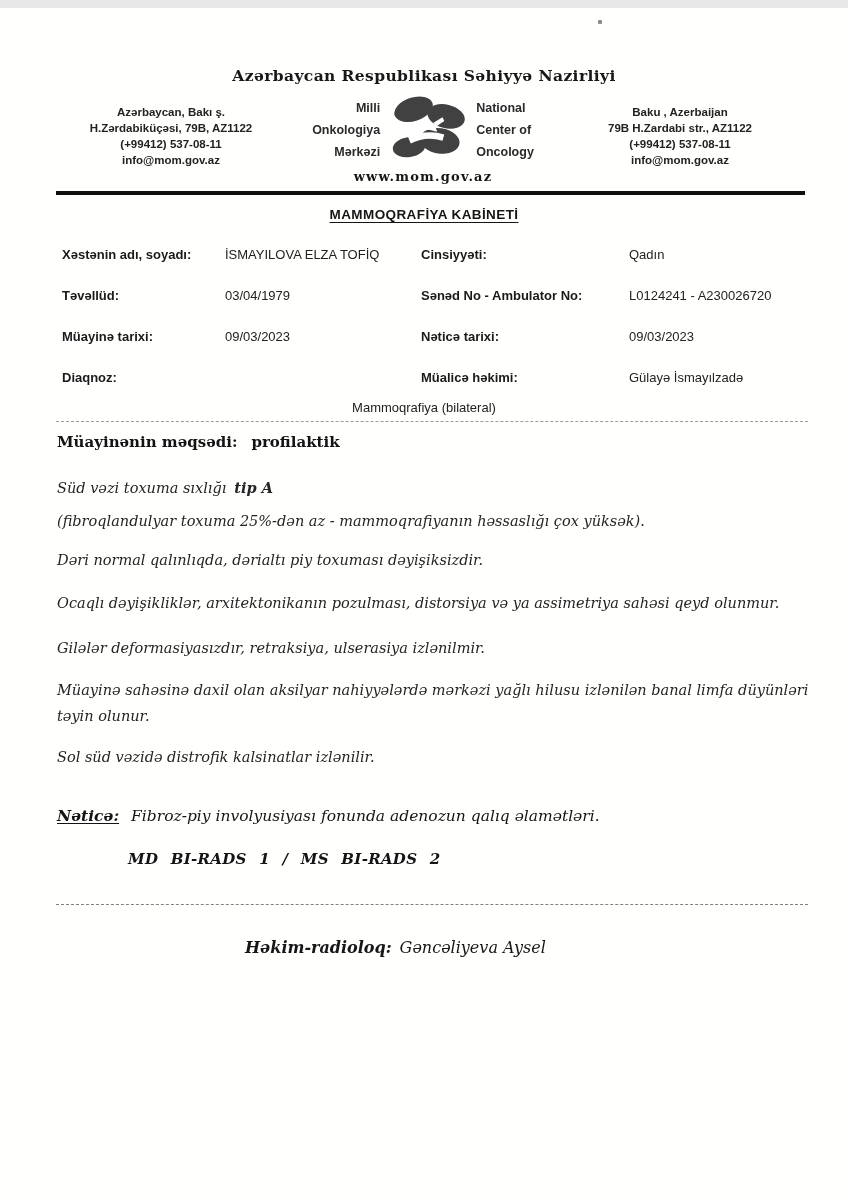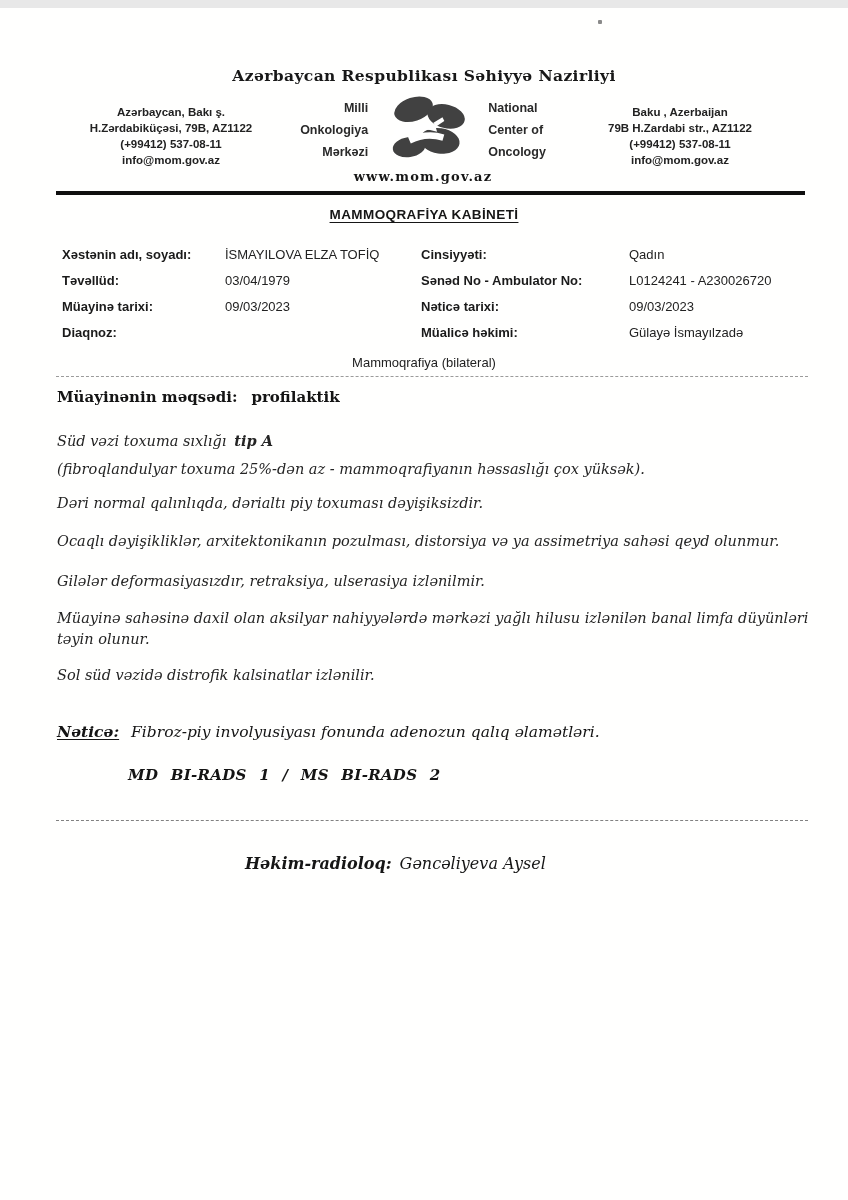--- a/index.html
+++ b/index.html
@@ -15,50 +15,50 @@
   .ministry-title {
     padding-top:58px; text-align:center;
     font-family:"DejaVu Serif", serif; font-weight:bold; font-size:15.5px; letter-spacing:.4px;
     color:#181818;
   }
   .header-row { display:flex; margin-top:7px; padding:0 44px 0 52px; align-items:flex-start; }
   .addr { font-size:11.5px; line-height:16px; font-weight:bold; text-align:center; color:#222; padding-top:12px; }
   .addr-left { width:238px; }
   .addr-right { width:248px; }
   .logo-wrap { flex:1; display:flex; flex-direction:column; align-items:center; }
-  .logo-row { display:flex; align-items:center; gap:14px; }
+  .logo-row { display:flex; align-items:center; gap:2px; }
   .logo-side { font-size:12.5px; line-height:22px; font-weight:bold; color:#2a2a2a; }
   .logo-side.ra { text-align:right; }
   .crab { display:inline-block; width:92px; height:76px; }
   .website { font-family:"DejaVu Serif", serif; font-weight:bold; font-size:13px; letter-spacing:1.2px; margin-top:1px; color:#161616; }
   .rule { height:4px; background:#0f0f0f; margin:7px 43px 0 56px; }
   .section-title {
     margin-top:12px; text-align:center; font-weight:bold; font-size:13.5px;
     letter-spacing:.4px; text-decoration:underline; text-underline-offset:3px; color:#161616;
   }
 
   
   .patient-grid {
     margin:24px 40px 0 62px;
     display:grid; grid-template-columns:163px 196px 208px 1fr;
-    row-gap:9px; font-size:13px; line-height:17px;
+    row-gap:24px; font-size:13px; line-height:17px;
   }
   .p-label { font-weight:bold; color:#1a1a1a; }
   .p-value { color:#222; }
 
   .procedure { margin-top:14px; text-align:center; font-size:13px; color:#222; }
   .dash { border-top:1.5px dashed #9b9b9b; margin:6px 40px 0 56px; }
   .dash2 { border-top:1.5px dashed #818181; margin-top:36px; }
 
   .purpose { margin:11px 0 0 57px; font-family:"DejaVu Serif", serif; font-weight:bold; font-size:15px; color:#141414; }
   .purpose .val { margin-left:14px; }
 
   
   .findings { margin-left:57px; font-family:"DejaVu Serif", serif; font-style:italic; font-size:14.5px; color:#242424; }
-  .f-line { line-height:21px; }
+  .f-line { line-height:26px; }
   .f0 { margin-top:24px; }
   .f0 .bold { font-weight:bold; margin-left:8px; }
   .f1 { margin-top:7px; }
   .f2 { margin-top:13px; }
   .f3 { margin-top:19px; }
   .f4 { margin-top:17px; }
   .f5 { margin-top:15px; }
   .f6 { margin-top:16px; }
 
   

